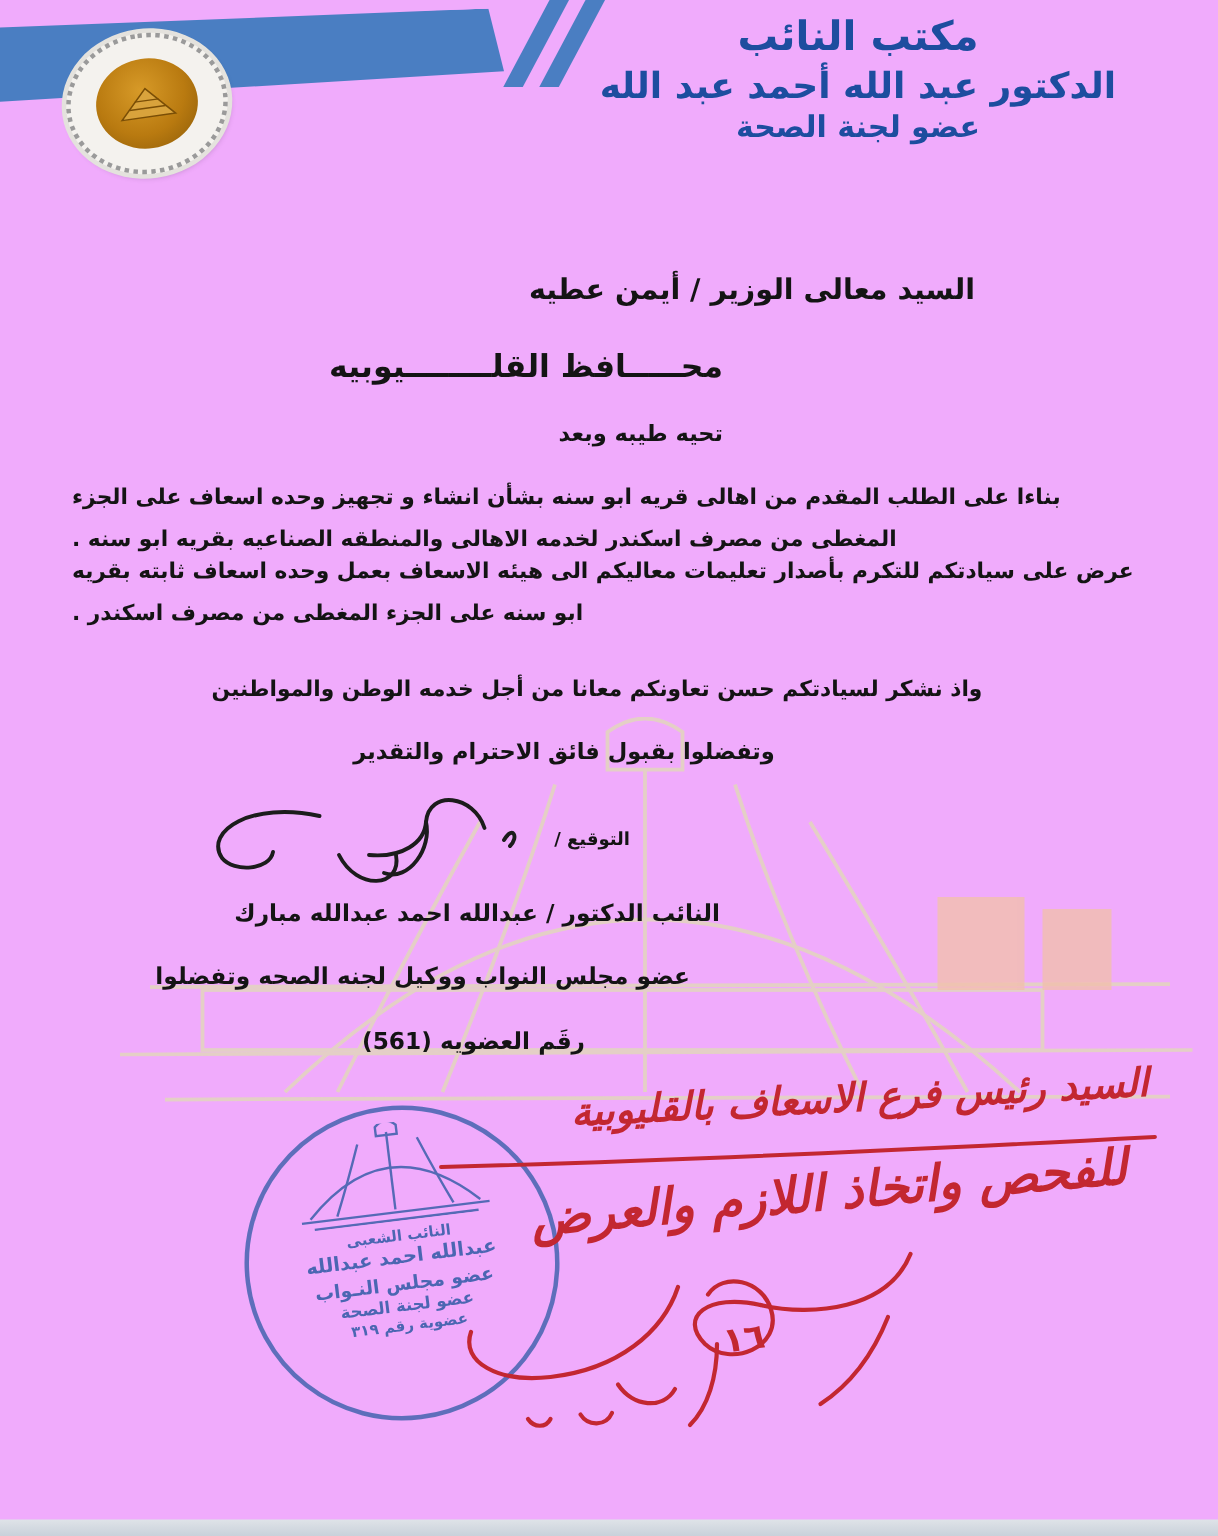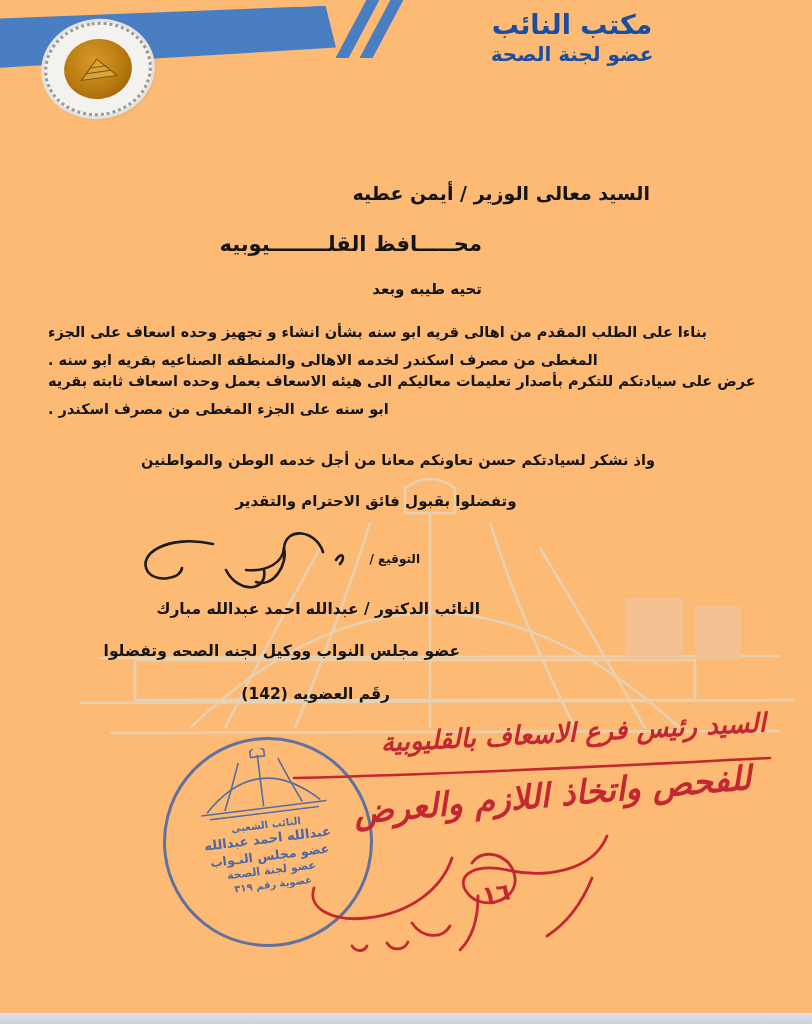--- a/index.html
+++ b/index.html
@@ -1,20 +1,20 @@
 <!DOCTYPE html>
 <html lang="ar"><head>
 <meta charset="utf-8">
 <style>
   html,body{margin:0;padding:0;background:#e9e9e9;}
   .page{
     position:relative;
     width:812px;height:1024px;
     margin:0 auto;
-    background:#fdba74;
+    background:#f0abfc;
     overflow:hidden;
     font-family:"DejaVu Sans","Liberation Sans",sans-serif;
     direction:rtl;
   }
   
   .banner{
     position:absolute;left:-12px;top:10px;width:348px;height:54px;
     background:#4a7ec2;
     clip-path:polygon(0 8%,97% 0,100% 78%,0 100%);
     transform:skewY(-1.5deg);
@@ -118,20 +118,21 @@
       <svg class="seal-pyramid" viewBox="0 0 40 22">
         <polygon points="20,1 38,20 2,20" fill="#d9a33c" stroke="#7a4e06" stroke-width="1"></polygon>
         <line x1="8" y1="14" x2="32" y2="14" stroke="#7a4e06" stroke-width="1"></line>
         <line x1="12" y1="9" x2="28" y2="9" stroke="#7a4e06" stroke-width="0.8"></line>
       </svg>
     </div>
   </div>
 
   <div class="header-text">
     <div class="h1">مكتب النائب</div>
+    <div class="h2">الدكتور عبد الله أحمد عبد الله</div>
     <div class="h3">عضو لجنة الصحة</div>
   </div>
 
   <svg class="watermark" viewBox="0 0 760 270">
     <g stroke="#e2d6bd" stroke-width="2.5" fill="none">
       <path d="M150,250 Q390,20 640,250"></path>
       <path d="M390,35 L390,250"></path>
       <path d="M330,45 Q300,140 255,250"></path>
       <path d="M450,45 Q480,140 535,250"></path>
       <path d="M280,70 Q230,160 185,250"></path>
@@ -161,21 +162,21 @@
     <g stroke="#1c1c1c" stroke-width="2.6" fill="none" stroke-linecap="round">
       <path d="M205,32 C198,10 168,6 166,28 C165,42 150,52 128,50"></path>
       <path d="M166,28 C170,45 155,68 138,62"></path>
       <path d="M95,24 C50,14 18,34 30,52 C38,62 62,60 64,48"></path>
       <path d="M108,50 C120,74 150,72 146,50"></path>
       <path d="M218,40 C224,30 228,38 222,44"></path>
     </g>
   </svg>
   <div class="txt sig1">النائب الدكتور /  عبدالله احمد عبدالله مبارك</div>
   <div class="txt sig2">عضو مجلس النواب ووكيل لجنه الصحه وتفضلوا</div>
-  <div class="txt sig3">رقَم العضويه  (142)</div>
+  <div class="txt sig3">رقَم العضويه  (561)</div>
 
   <div class="stamp">
     <svg class="stamp-dome" viewBox="0 0 150 66">
       <g stroke="#3a5faa" stroke-width="1.6" fill="none" opacity="0.85">
         <path d="M18,58 Q75,2 132,58"></path>
         <path d="M75,6 L75,58"></path>
         <path d="M55,12 Q45,38 36,58"></path>
         <path d="M95,12 Q105,38 114,58"></path>
         <path d="M68,2 Q75,-5 82,2 L82,8 L68,8 Z"></path>
         <line x1="12" y1="60" x2="138" y2="60"></line>

